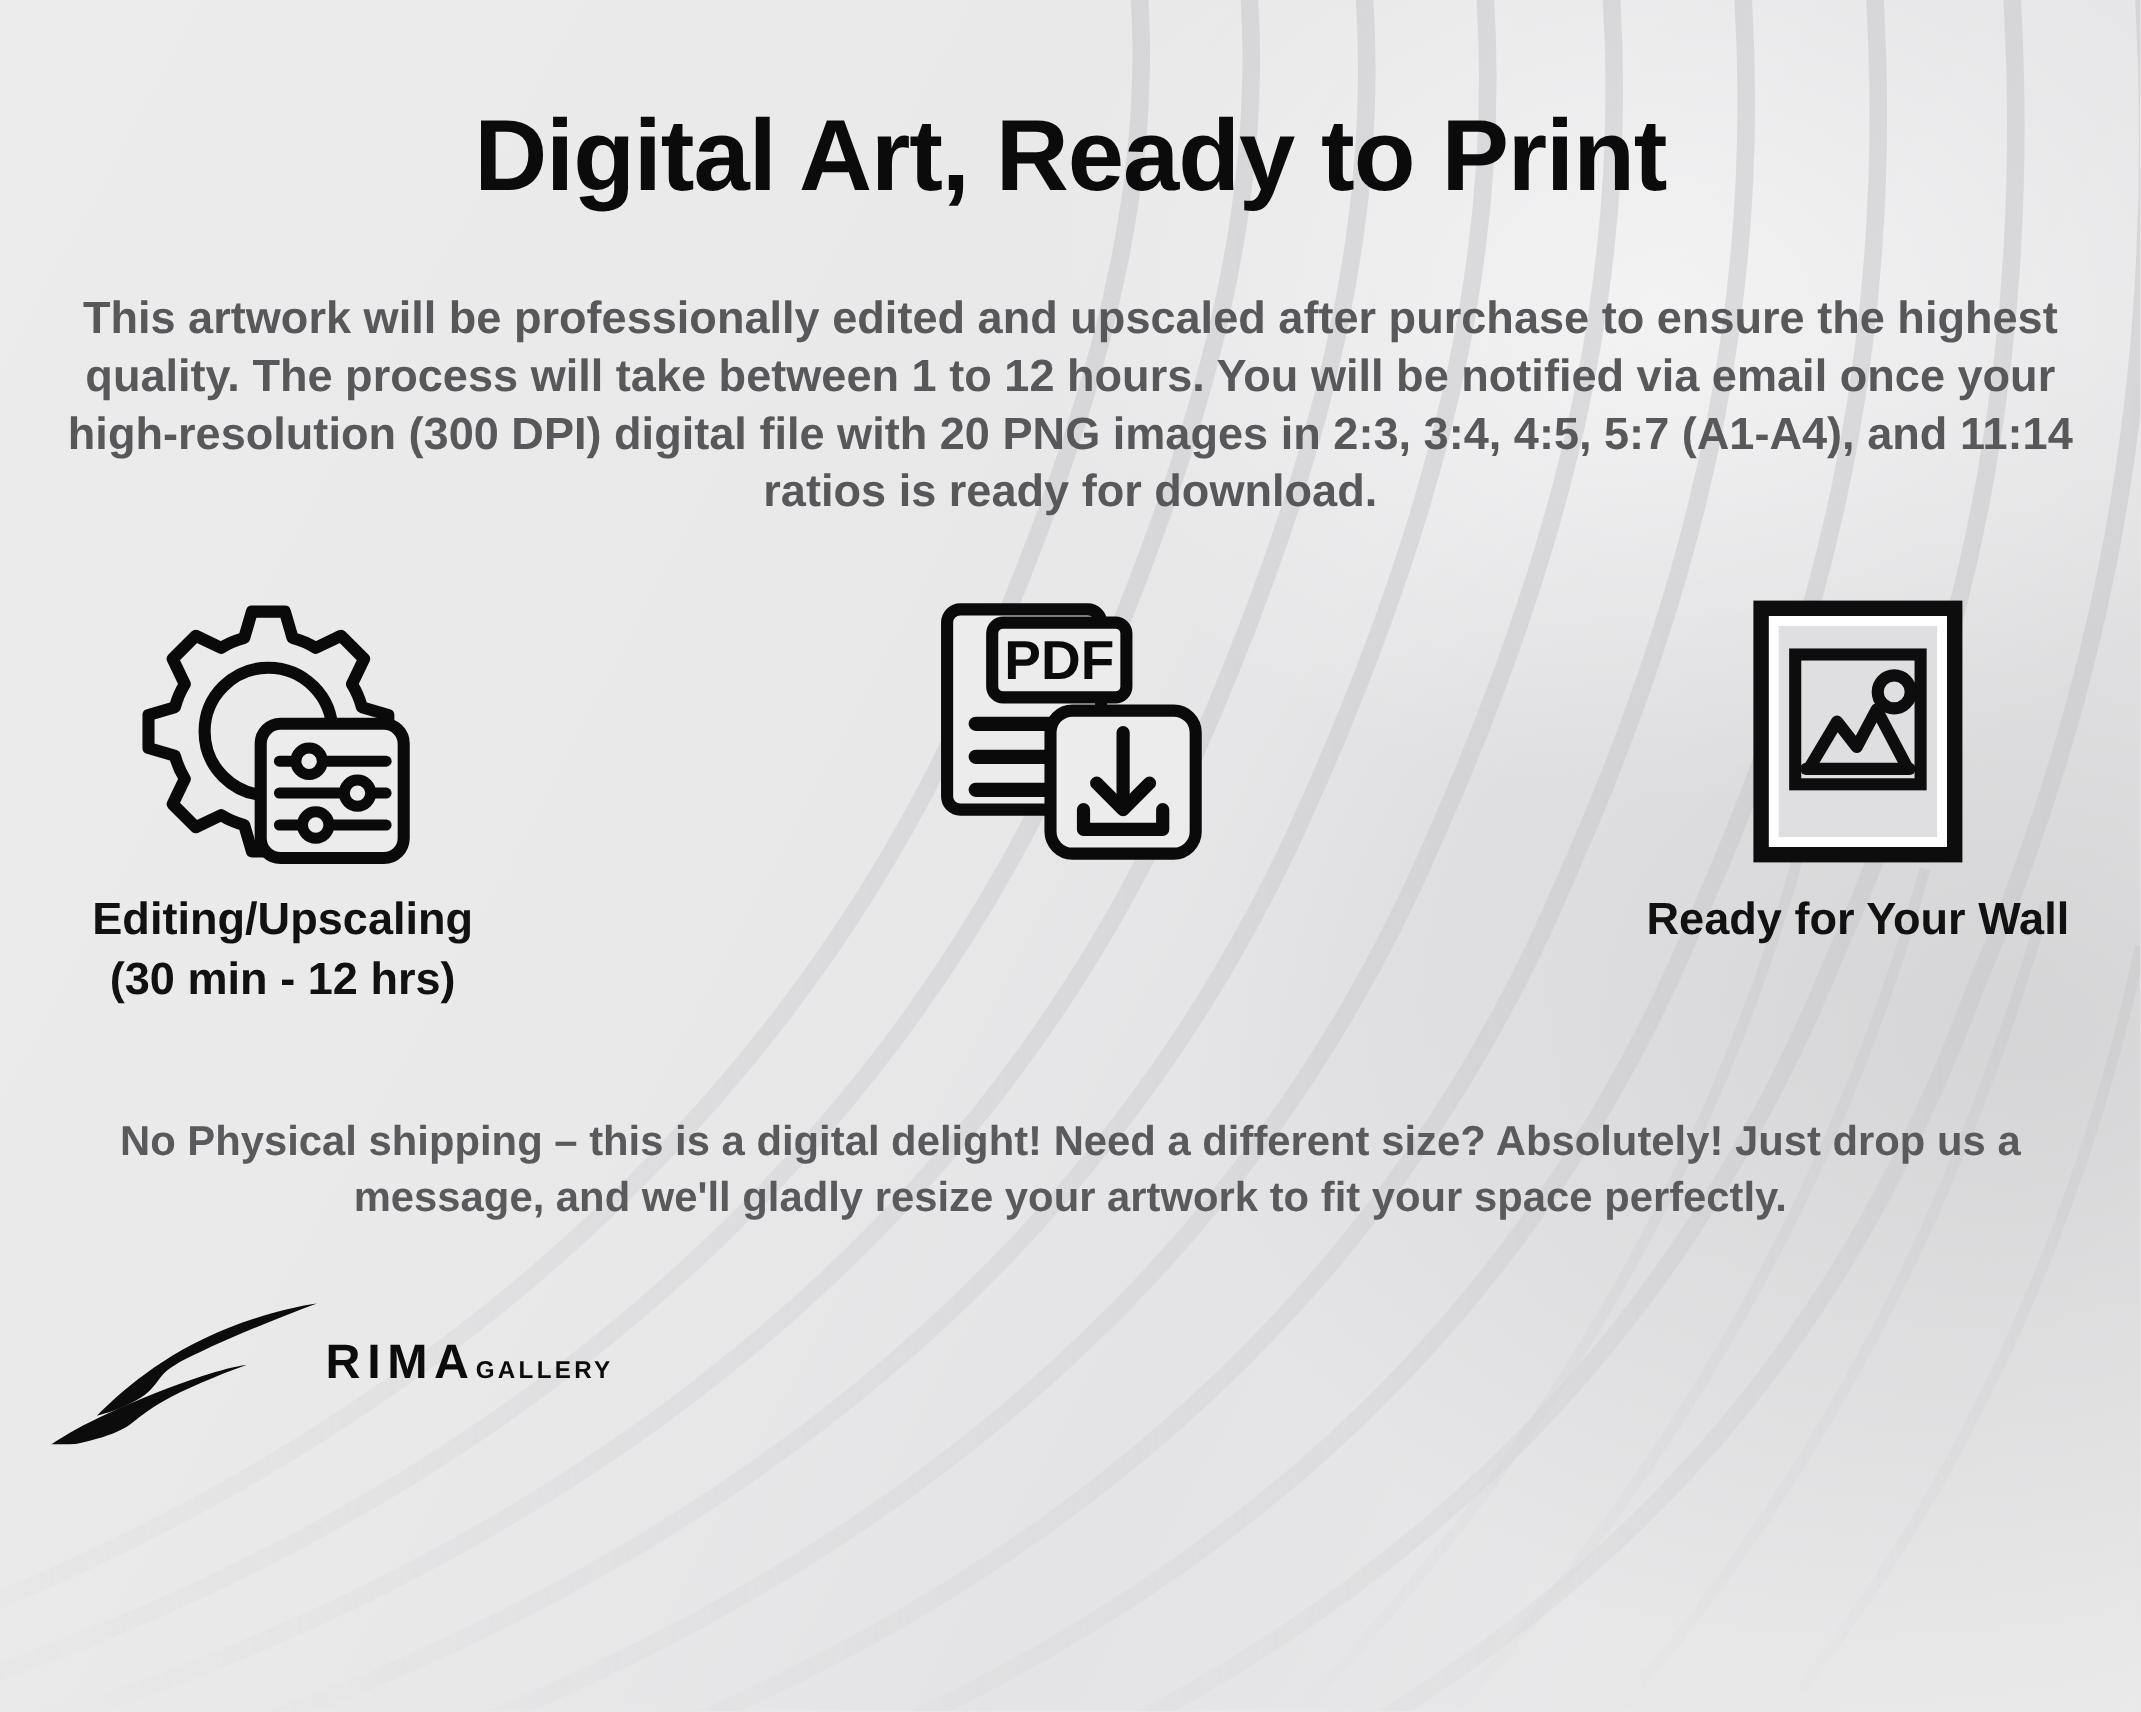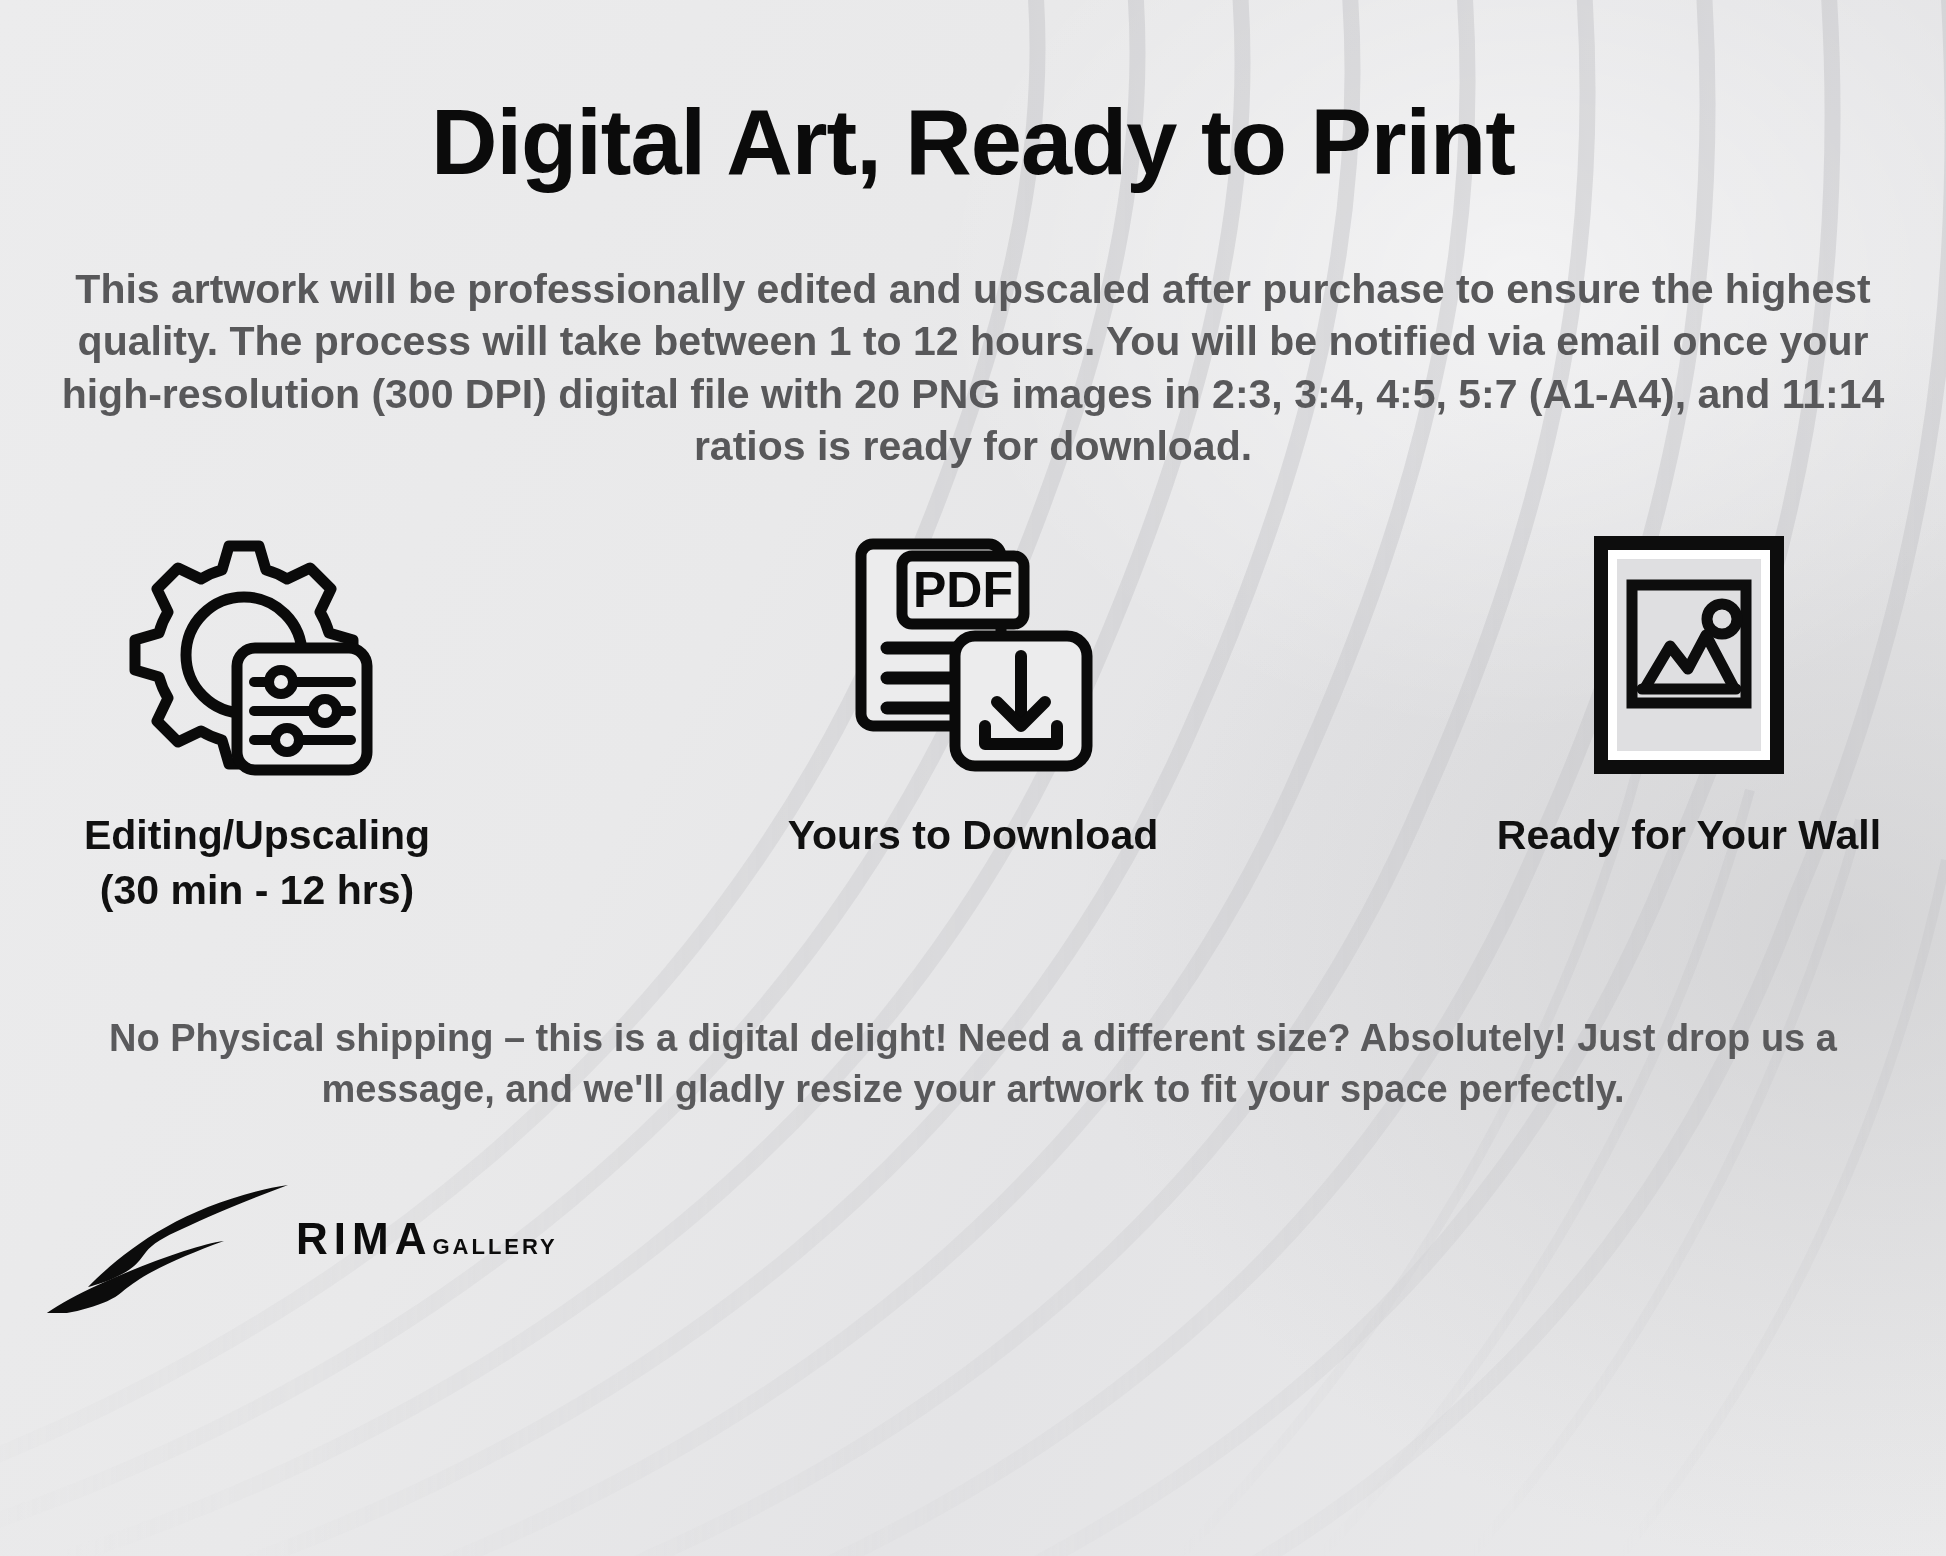--- a/index.html
+++ b/index.html
@@ -78,21 +78,21 @@
   }
   .feature {
     width: 440px;
     display: flex;
     flex-direction: column;
     align-items: center;
   }
   .feature-icon {
     height: 260px;
     display: flex;
-    align-items: flex-start;
+    align-items: flex-end;
     justify-content: center;
   }
   .feature-icon svg { display: block; }
   .feature-label {
     margin-top: 18px;
     text-align: center;
     font-size: 41px;
     line-height: 1.32;
     font-weight: bold;
     color: #111;
@@ -220,21 +220,20 @@
             <text x="116" y="77" text-anchor="middle" font-family="'Liberation Sans', sans-serif" font-size="50" font-weight="bold" fill="#0a0a0a">PDF</text>
 
             <rect x="108" y="106" width="132" height="130" rx="20" ry="20" fill="#ececed" stroke="#0a0a0a" stroke-width="11"></rect>
             <g stroke="#0a0a0a" stroke-width="12" stroke-linecap="round" stroke-linejoin="round" fill="none">
               <line x1="174" y1="126" x2="174" y2="192"></line>
               <polyline points="150,172 174,196 198,172"></polyline>
               <polyline points="138,196 138,214 210,214 210,196"></polyline>
             </g>
           </svg>
         </div>
-        <div class="feature-label">Yours to Download</div>
       </div>
 
 
       <div class="feature">
         <div class="feature-icon">
           <svg width="210" height="250" viewBox="0 0 210 250" aria-hidden="true">
             <rect x="10" y="6" width="190" height="238" fill="#0d0d0d"></rect>
             <rect x="24" y="20" width="162" height="210" fill="#ffffff"></rect>
             <rect x="33" y="29" width="144" height="192" fill="#dfdfe1"></rect>
             <rect x="48" y="55" width="114" height="118" fill="none" stroke="#0d0d0d" stroke-width="11"></rect>

